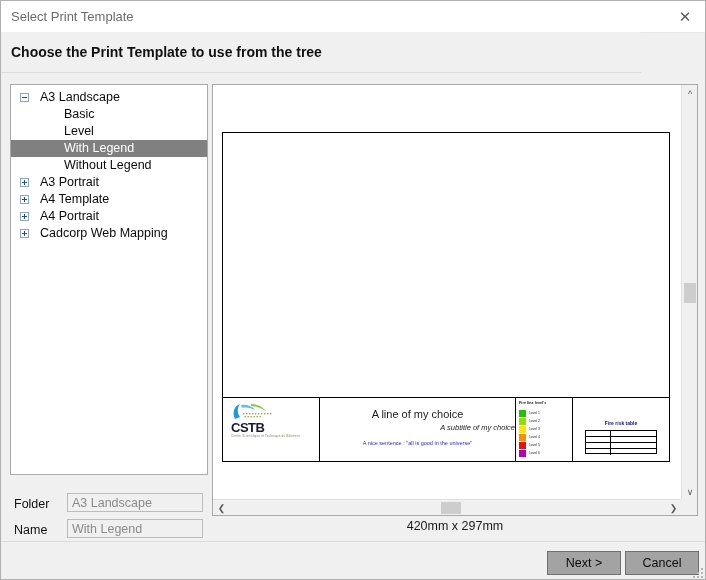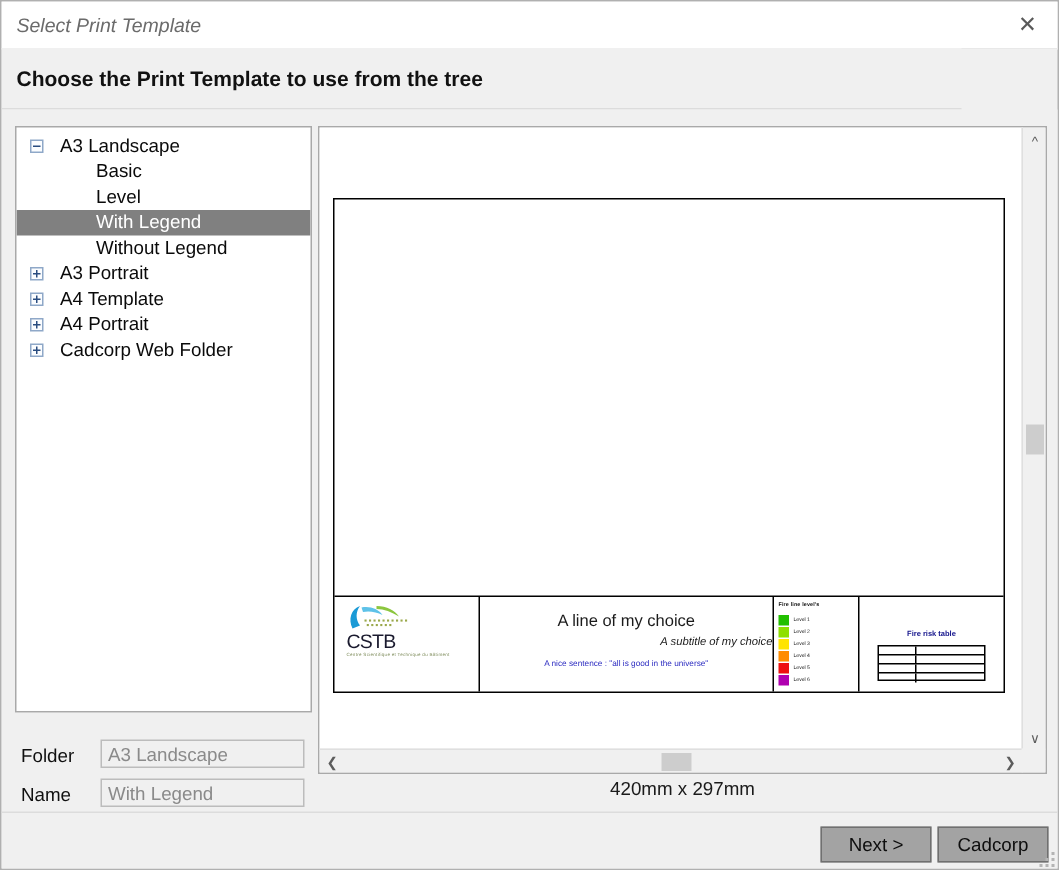--- a/index.html
+++ b/index.html
@@ -25,21 +25,20 @@
   .titlebar {
     position: absolute; left: 0; top: 0;
     width: 706px; height: 31px;
     background: #ffffff;
     border-bottom: 1px solid #e8e8e8;
   }
   .titlebar-text {
     position: absolute; left: 10px; top: 8px;
     font-size: 13px; color: #6b6b6b;
     white-space: nowrap;
-    font-style: italic;
   }
   .close-btn {
     position: absolute; right: 0px; top: 0px;
     width: 44px; height: 30px;
     display: flex; align-items: center; justify-content: center;
     cursor: default;
   }
   .close-glyph {
     font-size: 15px; color: #5a5a5a; line-height: 1;
     font-family: "Liberation Sans", sans-serif;
@@ -194,21 +193,21 @@
     width: 96px;
   }
 
   
   .logo-swoosh {
     position: absolute; left: 8px; top: 5px;
     width: 46px; height: 17px;
   }
   .logo-cstb {
     position: absolute; left: 8px; top: 22px;
-    font-size: 13px; font-weight: normal;
+    font-size: 13px; font-weight: bold;
     letter-spacing: -0.5px;
     color: #1a1a2e;
     font-family: "Liberation Sans", sans-serif;
   }
   .logo-tag {
     position: absolute; left: 8px; top: 36px;
     font-size: 3px; color: #7d8b5a;
     letter-spacing: 0.2px;
   }
 
@@ -403,21 +402,21 @@
           <div class="tree-row">
             <span class="expander plus"></span>
             <span class="tree-label lvl0">A4 Template</span>
           </div>
           <div class="tree-row">
             <span class="expander plus"></span>
             <span class="tree-label lvl0">A4 Portrait</span>
           </div>
           <div class="tree-row">
             <span class="expander plus"></span>
-            <span class="tree-label lvl0">Cadcorp Web Folder</span>
+            <span class="tree-label lvl0">Cadcorp Web Mapping</span>
           </div>
         </div>
     </div>
 
     <div class="field-box">
       <div class="field-row">
         <div class="field-label">Folder</div>
         <input class="field-input" type="text" readonly="" value="A3 Landscape" style="">
       </div>
       <div class="field-row">
@@ -535,21 +534,21 @@
 
       <div class="sb-corner"></div>
     </div>
 
     <div class="dim-caption">420mm x 297mm</div>
 
   </div>
 
   <div class="footer">
     <div class="btn btn-next">Next &gt;</div>
-    <div class="btn btn-cancel">Cadcorp</div>
+    <div class="btn btn-cancel">Cancel</div>
     <div class="grip">
       <i style="left:8px;top:0"></i>
       <i style="left:4px;top:4px"></i>
         <i style="left:8px;top:4px"></i>
       <i style="left:0;top:8px"></i>
         <i style="left:4px;top:8px"></i>
         <i style="left:8px;top:8px"></i>
     </div>
   </div>
 

